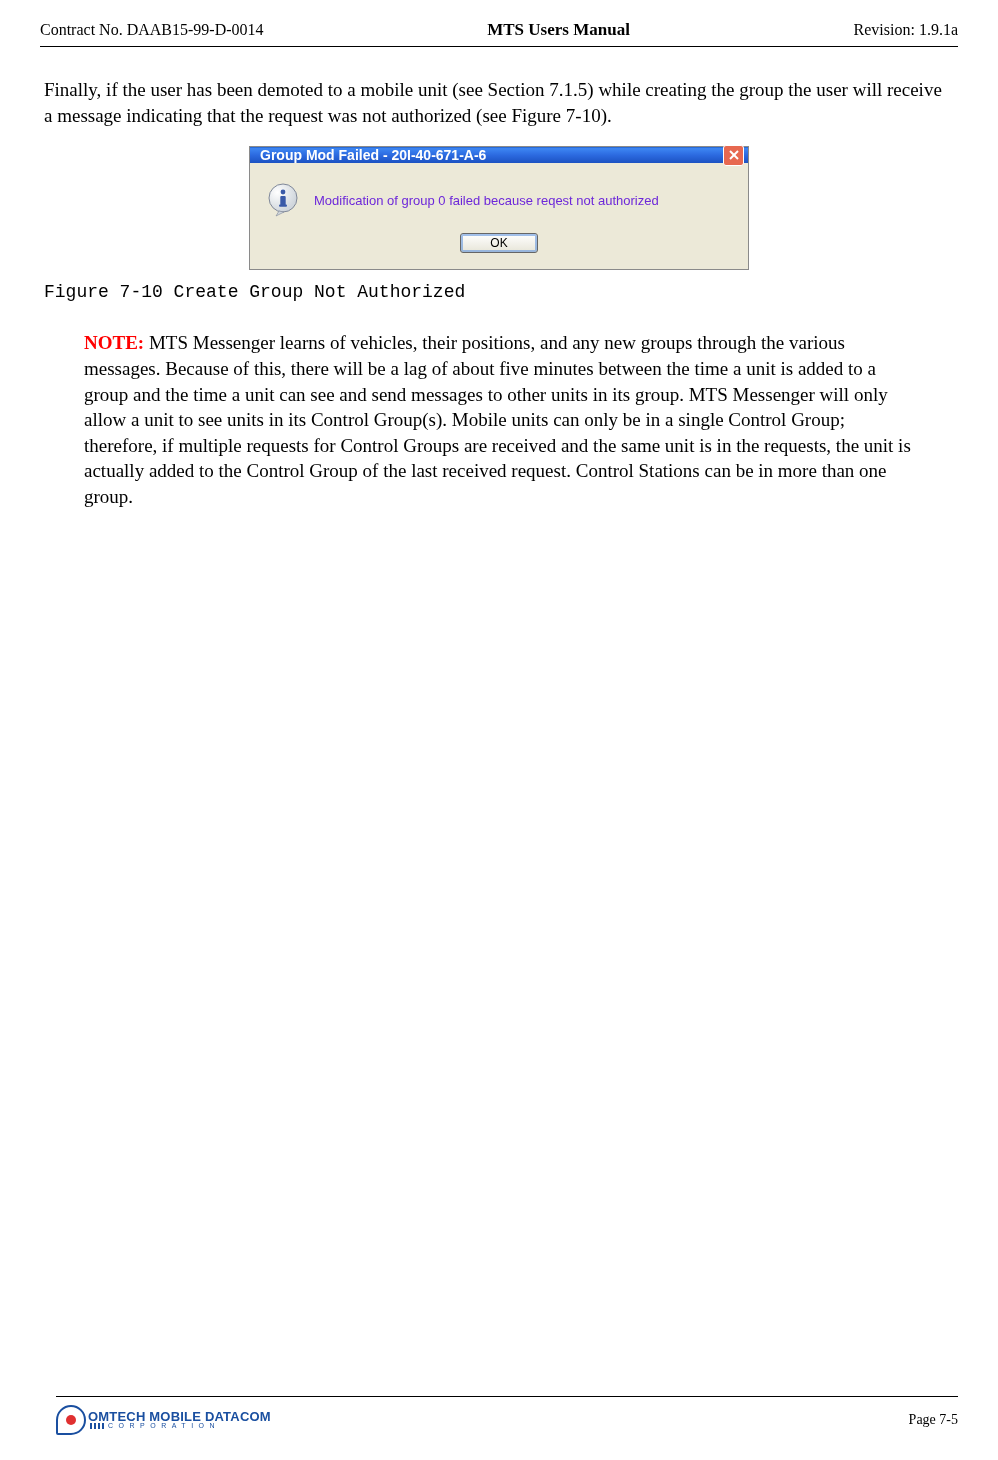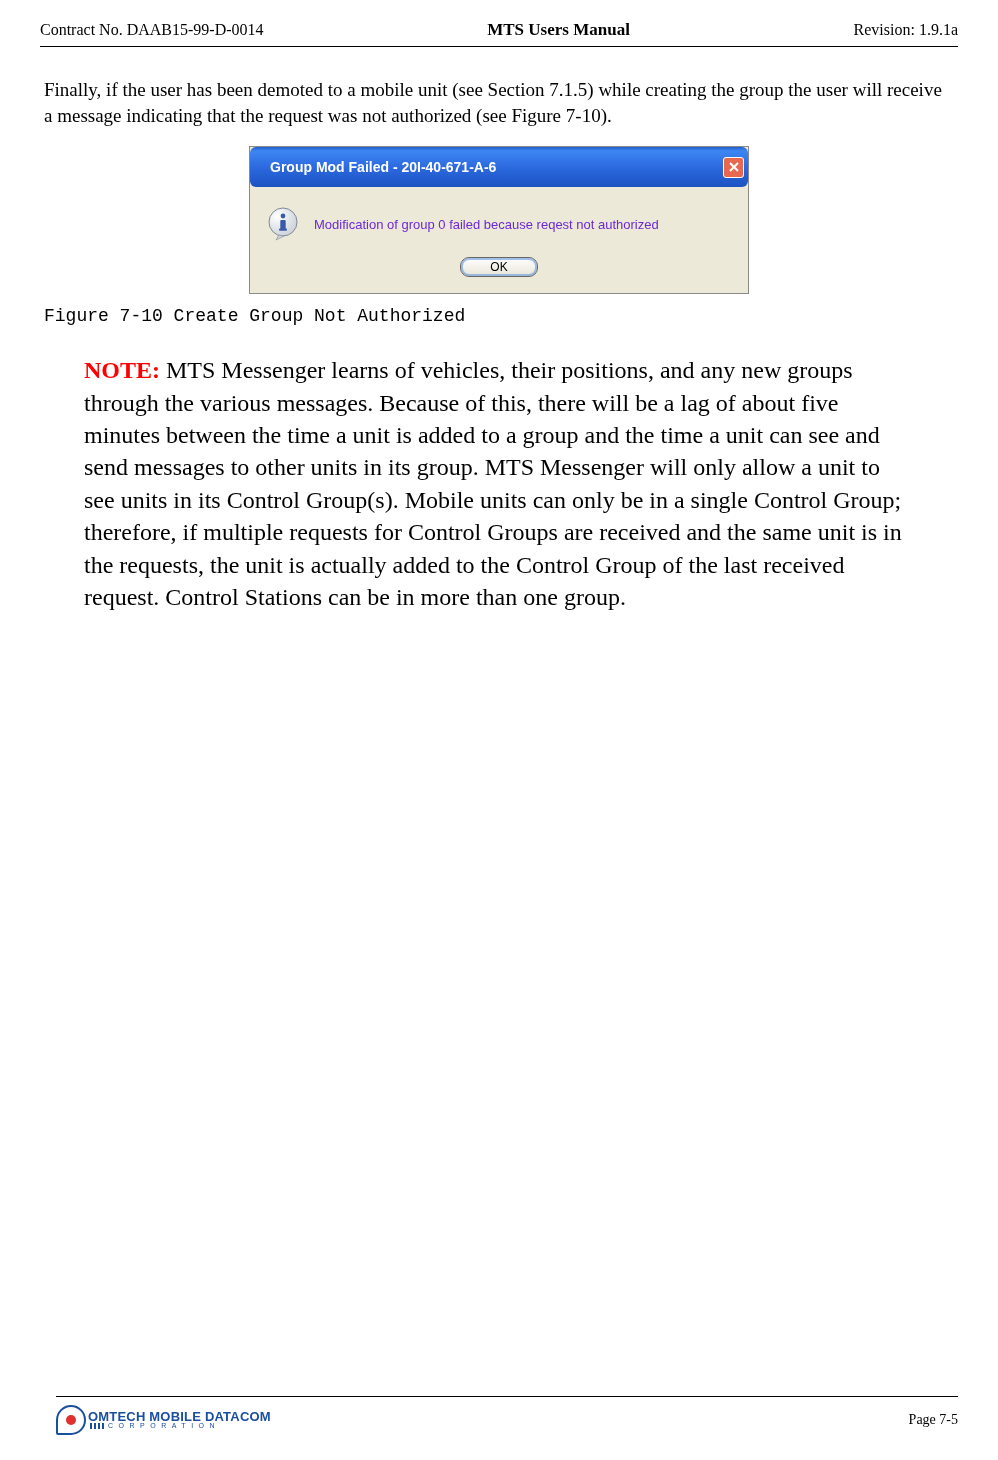--- a/index.html
+++ b/index.html
@@ -49,23 +49,22 @@
       background: #ece9d8;
       font-family: Tahoma, Arial, sans-serif;
       font-size: 13px;
     }
     .dialog-titlebar {
       display: flex;
       justify-content: space-between;
       align-items: center;
       background: linear-gradient(to bottom, #1d5ecb 0%, #2f73e0 5%, #3d86f2 10%, #2c6ae0 50%, #1c52c2 100%);
       color: #fff;
-      padding: 4px 4px 4px 20px;
-      height: 40px;
-      border-radius: 6px;
+      padding: 4px 4px 4px 10px;
+      height: 16px;
     }
     .dialog-title {
       font-weight: bold;
       font-size: 14px;
       white-space: nowrap;
     }
     .dialog-close {
       width: 21px;
       height: 21px;
       background: #e76850;
@@ -96,37 +95,37 @@
       font-size: 13px;
     }
     .dialog-buttons {
       text-align: center;
       padding: 6px 0 16px 0;
     }
     .ok-button {
       min-width: 78px;
       padding: 2px 10px;
       border: 1px solid #666;
-      border-radius: 9px;
+      border-radius: 3px;
       background: linear-gradient(to bottom, #ffffff, #e7e5d8);
       font-family: Tahoma, Arial, sans-serif;
       font-size: 12px;
       cursor: pointer;
       box-shadow: 0 0 0 2px rgba(100,150,220,0.6) inset;
     }
     .figure-caption {
       text-align: left;
       font-family: Liberation Mono, monospace;
       font-size: 18px;
       margin: 12px 0 28px 0;
     }
     .note-block {
       padding: 0 40px;
       line-height: 1.35;
-      font-size: 24px;
+      font-size: 19px;
     }
     .note-label {
       color: #ff0000;
       font-weight: bold;
     }
     .footer {
       position: absolute;
       bottom: 25px;
       left: 56px;
       right: 40px;

